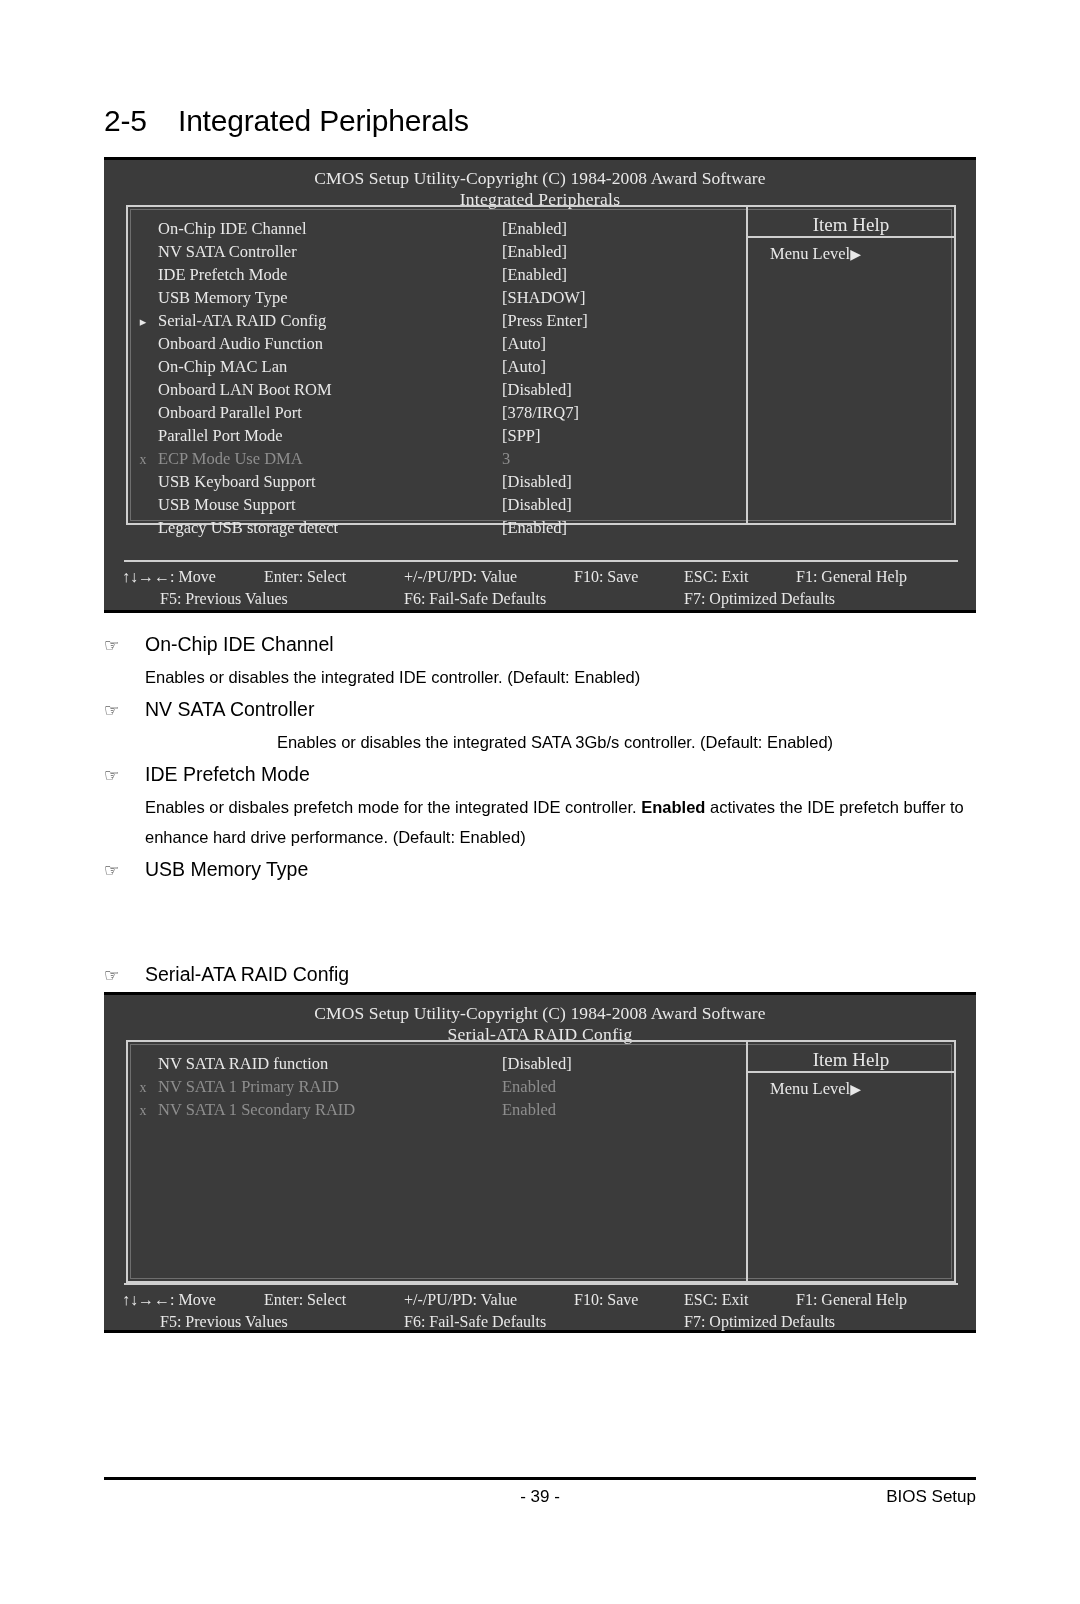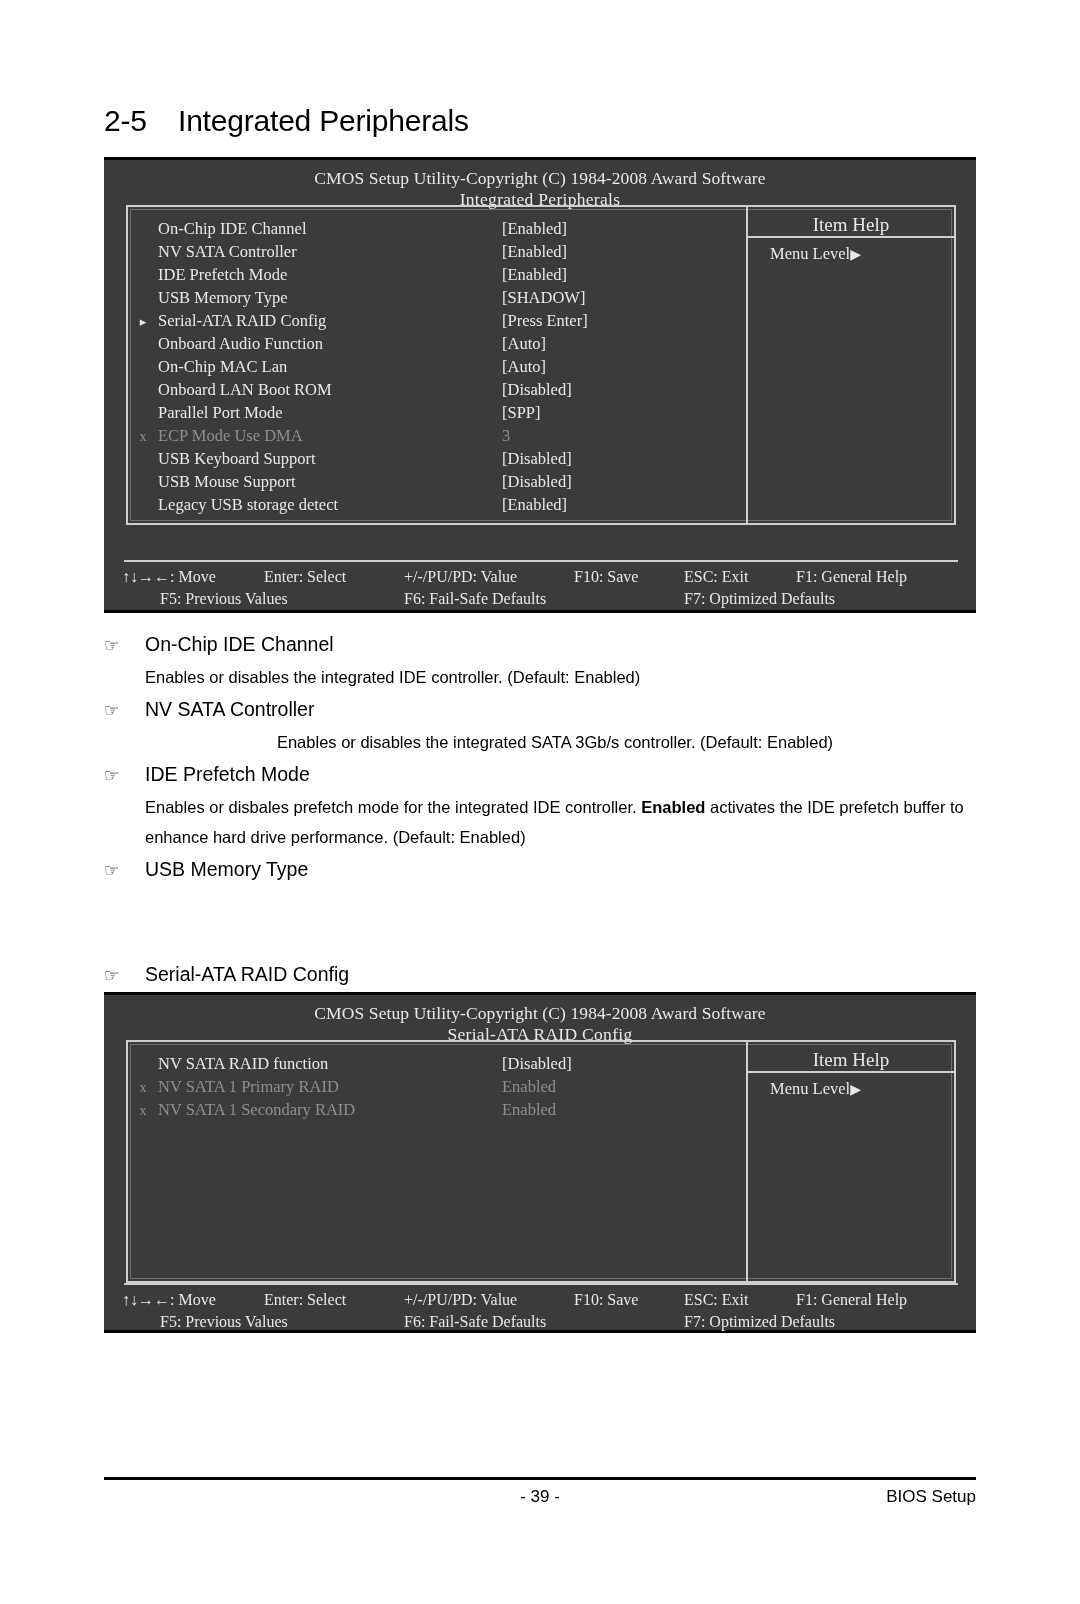--- a/index.html
+++ b/index.html
@@ -243,20 +243,25 @@
               </div>
               <div class="opt-row">
                 <span class="opt-mark"></span>
                 <span class="opt-label">On-Chip MAC Lan</span>
                 <span class="opt-value" style="left: 374px;">[Auto]</span>
               </div>
               <div class="opt-row">
                 <span class="opt-mark"></span>
                 <span class="opt-label">Onboard LAN Boot ROM</span>
                 <span class="opt-value" style="left: 374px;">[Disabled]</span>
+              </div>
+              <div class="opt-row">
+                <span class="opt-mark"></span>
+                <span class="opt-label">Onboard Parallel Port</span>
+                <span class="opt-value" style="left: 374px;">[378/IRQ7]</span>
               </div>
               <div class="opt-row">
                 <span class="opt-mark"></span>
                 <span class="opt-label">Parallel Port Mode</span>
                 <span class="opt-value" style="left: 374px;">[SPP]</span>
               </div>
               <div class="opt-row greyed">
                 <span class="opt-mark">x</span>
                 <span class="opt-label">ECP Mode Use DMA</span>
                 <span class="opt-value" style="left: 374px;">3</span>

